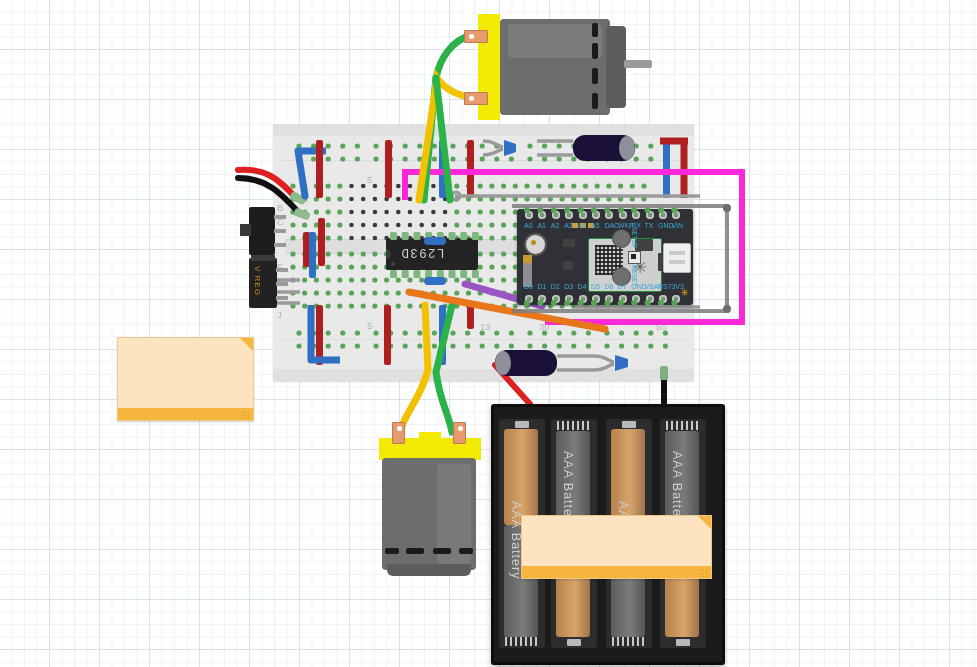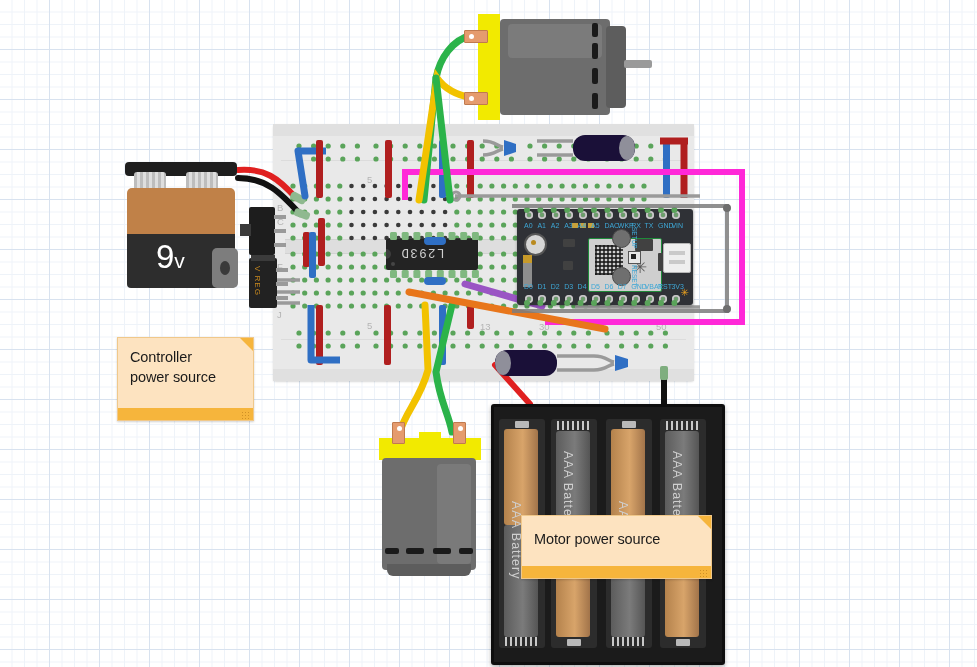--- a/index.html
+++ b/index.html
@@ -824,29 +824,20 @@
         <circle cx="674.4" cy="303" r="3" fill="#5aa45a"></circle>
       </g>
     </svg>
 
   <svg class="sheet">
     <path d="M512,206 L727,206 L727,311 L512,311" stroke="#7d7d7d" stroke-width="4" fill="none" opacity="0.85"></path>
     <circle cx="727" cy="208" r="4" fill="#6e6e6e"></circle>
       <circle cx="727" cy="309" r="4" fill="#6e6e6e"></circle>
   </svg>
 
-  <div id="bat9">
-    <div class="cap"></div>
-    <div class="term" style="left:10px;"></div>
-    <div class="term" style="left:62px;"></div>
-    <div class="upper"></div>
-    <div class="lower"></div>
-    <div class="nine"><span>9</span><b>v</b></div>
-    <div class="grip"></div>
-  </div>
 
   <div id="pot">
     <div class="knob"></div>
     <div class="leg" style="top:8px;"></div>
       <div class="leg" style="top:22px;"></div>
       <div class="leg" style="top:36px;"></div>
   </div>
   <div id="vreg">
     <div class="tab"></div>
     <div class="lbl">V REG</div>
@@ -910,27 +901,24 @@
       <div class="spring" style="left:6px;top:2px;"></div>
       <div class="nub" style="left:16px;bottom:2px;"></div>
       <div class="tube" style="top:12px;height:112px;background:linear-gradient(90deg,#5c5c5c,#7b7b7b 55%,#555);"></div>
       <div class="tube" style="top:124px;height:94px;background:linear-gradient(90deg,#b4824c,#d8a46a 55%,#a2744a);"></div>
       <div class="nm" style="top:32px;">AAA Battery</div>
     </div>
   </div>
 
   <div class="note" style="left:117px;top:337px;width:135px;height:82px;">
     <div class="fold"></div>
-    <div class="body">Controller
-power source</div>
     <div class="foot" style="position:absolute;left:0;right:0;bottom:0;">
       <div class="grip"></div>
     </div>
   </div>
 
   <div class="note" style="left:521px;top:515px;width:189px;height:62px;">
     <div class="fold"></div>
-    <div class="body" style="padding-top:14px;">Motor power source</div>
     <div class="foot" style="position:absolute;left:0;right:0;bottom:0;">
       <div class="grip"></div>
     </div>
   </div>
 </div>
 
 </body></html>

